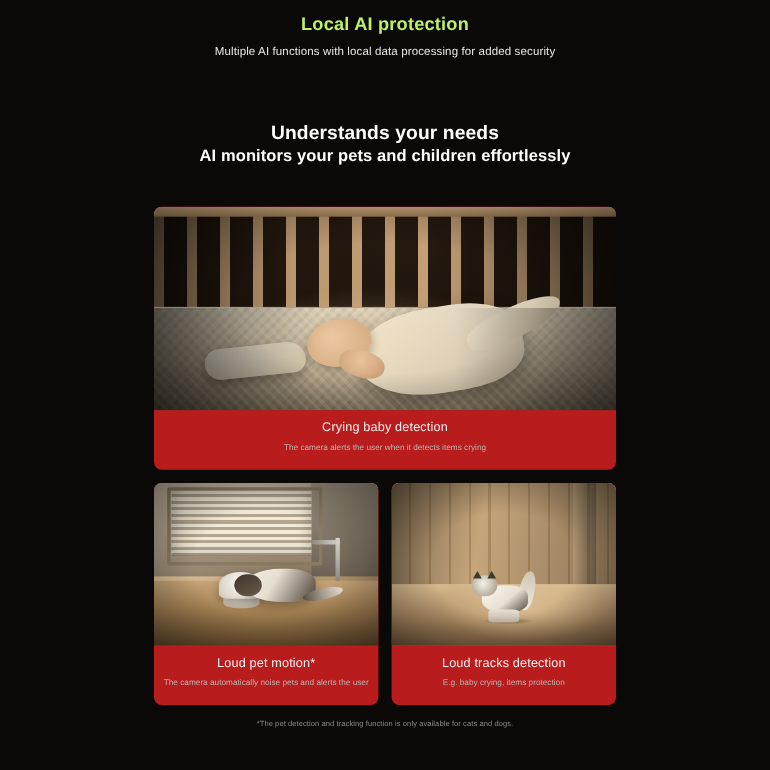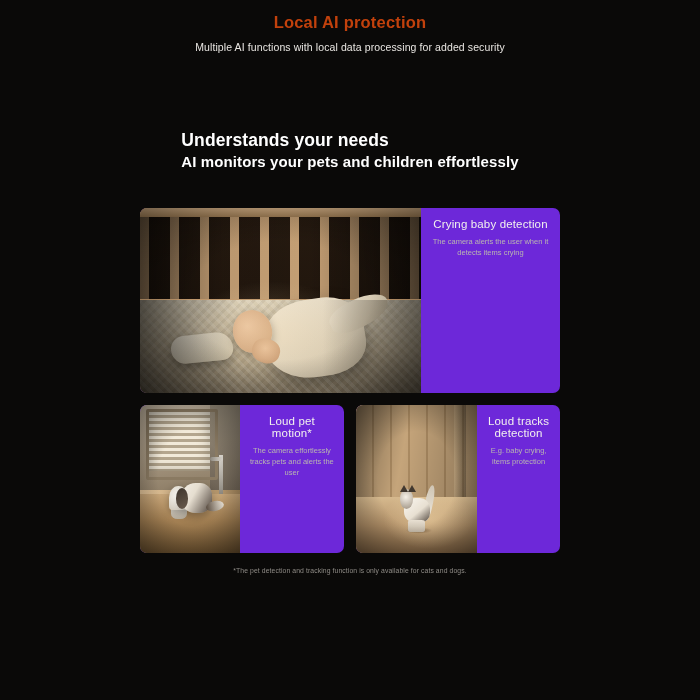--- a/index.html
+++ b/index.html
@@ -25,34 +25,35 @@
     flex-direction: column;
     align-items: center;
   }
 
   
   .eyebrow {
     margin-top: 13px;
     font-size: 16.5px;
     font-weight: 700;
     letter-spacing: 0.2px;
-    color: #c2410c;
+    color: #bef264;
     text-align: center;
   }
   .eyebrow-sub {
     margin-top: 9px;
     font-size: 10.5px;
     font-weight: 400;
     color: #e9e6e2;
     text-align: center;
     letter-spacing: 0.1px;
   }
 
   .headline-block {
-    margin-top: 76px;
+    margin-top: 56px;
+    text-align: center;
     line-height: 1.32;
   }
   .headline-1 {
     font-size: 17.5px;
     font-weight: 700;
     color: #ffffff;
     letter-spacing: 0.1px;
   }
   .headline-2 {
     font-size: 15px;
@@ -64,25 +65,25 @@
   
   .cards {
     margin-top: 36px;
     width: 420px;
     display: flex;
     flex-direction: column;
     gap: 12px;
   }
 
   .card {
-    background: #6d28d9;
+    background: #b91c1c;
     border-radius: 7px;
     overflow: hidden;
     display: flex;
-    flex-direction: row;
+    flex-direction: column;
   }
 
   .card-caption {
     text-align: center;
     padding: 10px 8px 14px 8px;
   }
   .card-title {
     font-size: 11.5px;
     font-weight: 400;
     color: #f2f0ee;
@@ -467,21 +468,21 @@
           <div class="faucet-arm"></div>
           <div class="bowl"></div>
           <div class="fountain"></div>
           <div class="cat2-body"></div>
           <div class="cat2-head"></div>
           <div class="cat2-tail"></div>
           <div class="vignette"></div>
         </div>
         <div class="card-caption">
           <div class="card-title">Loud pet motion*</div>
-          <div class="card-desc">The camera effortlessly tracks pets and alerts the user</div>
+          <div class="card-desc">The camera automatically noise pets and alerts the user</div>
         </div>
       </div>
 
       <div class="card">
         <div class="photo photo-small">
           <div class="room"></div>
           <div class="panel-wall"></div>
           <div class="door-edge"></div>
           <div class="panel-shadow"></div>
           <div class="floor"></div>

